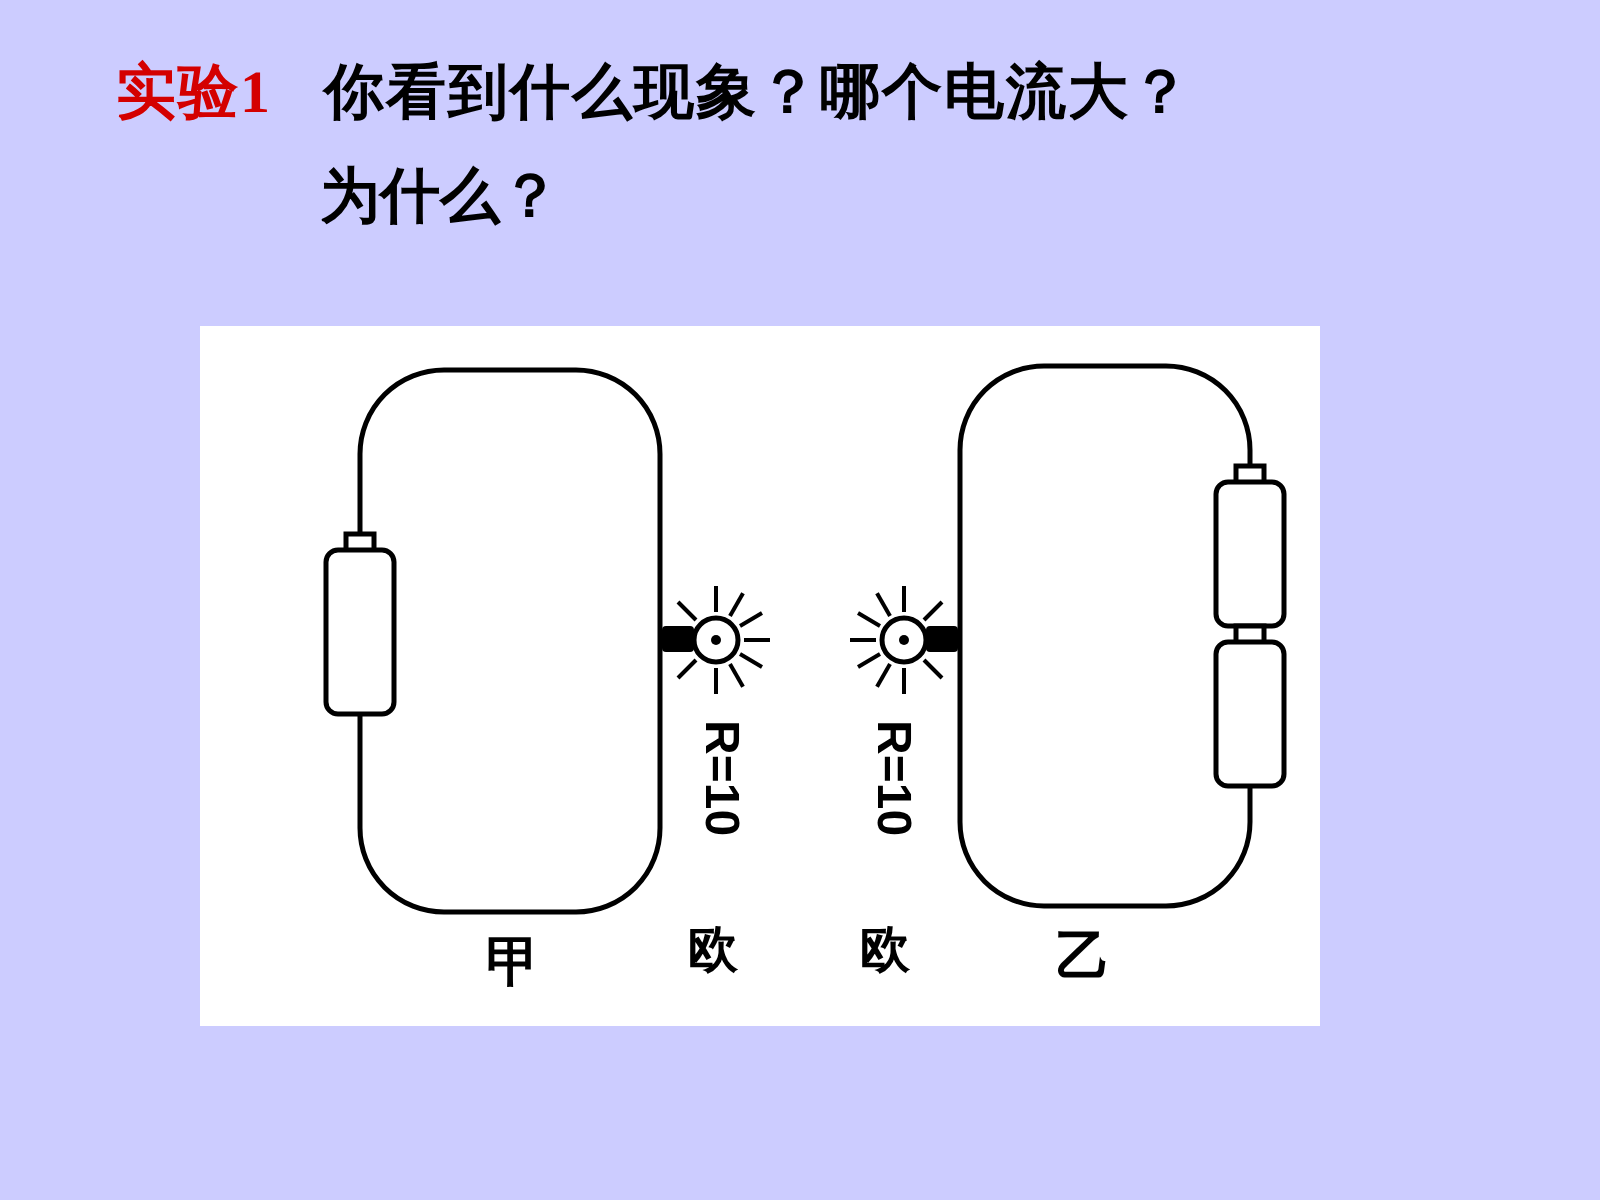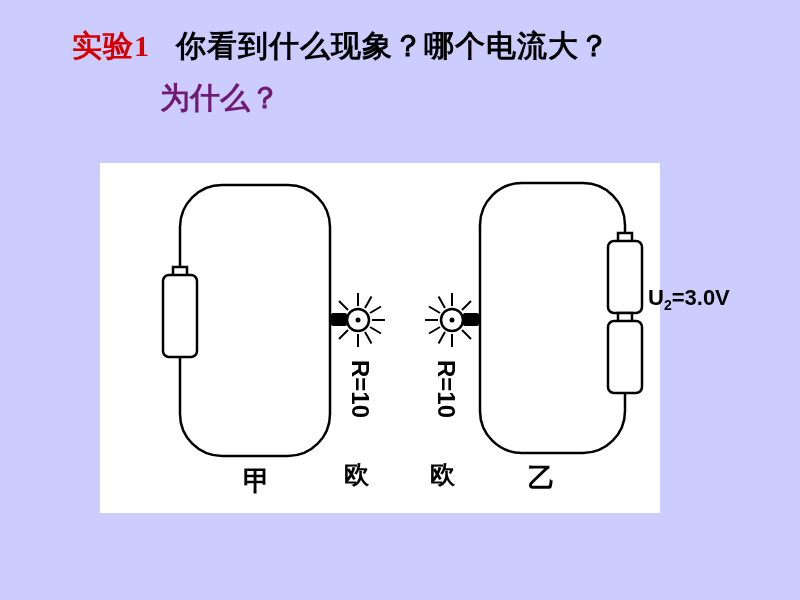--- a/index.html
+++ b/index.html
@@ -10,26 +10,26 @@
     position:relative;
     overflow:hidden;
   }
   .slide{position:absolute;inset:0;}
 
   
   .title-line1{
     position:absolute;left:58px;top:26px;
     font-size:30px;font-weight:bold;color:#000;
     font-family:"Liberation Serif", serif;
-    white-space:nowrap;letter-spacing:1px;margin-left:14px;
+    white-space:nowrap;letter-spacing:1px;
   }
   .title-red{color:#d40000;margin-right:26px;}
   .title-line2{
     position:absolute;left:160px;top:78px;
-    font-size:30px;font-weight:bold;color:#701a75;
+    font-size:30px;font-weight:bold;color:#000000;
     font-family:"Liberation Serif", serif;
   }
 
   
   .panel{
     position:absolute;left:100px;top:163px;width:560px;height:350px;
     background:#ffffff;
   }
   .panel svg{display:block;}
 
@@ -125,21 +125,20 @@
             <line x1="352" y1="143" x2="352" y2="130"></line>
             <line x1="362" y1="167" x2="371" y2="176"></line>
             <line x1="362" y1="147" x2="371" y2="138"></line>
           </g>
         </g>
       </g>
     </svg>
   </div>
 
 
-  <div class="lbl u2"><span>U</span><sub>2</sub><span>=3.0V</span></div>
 
   <div class="lbl r-rot r-left">R=10</div>
   <div class="lbl ohm ohm-left">欧</div>
 
   <div class="lbl r-rot r-right">R=10</div>
   <div class="lbl ohm ohm-right">欧</div>
 
   <div class="lbl caption cap-left">甲</div>
   <div class="lbl caption cap-right">乙</div>
 

